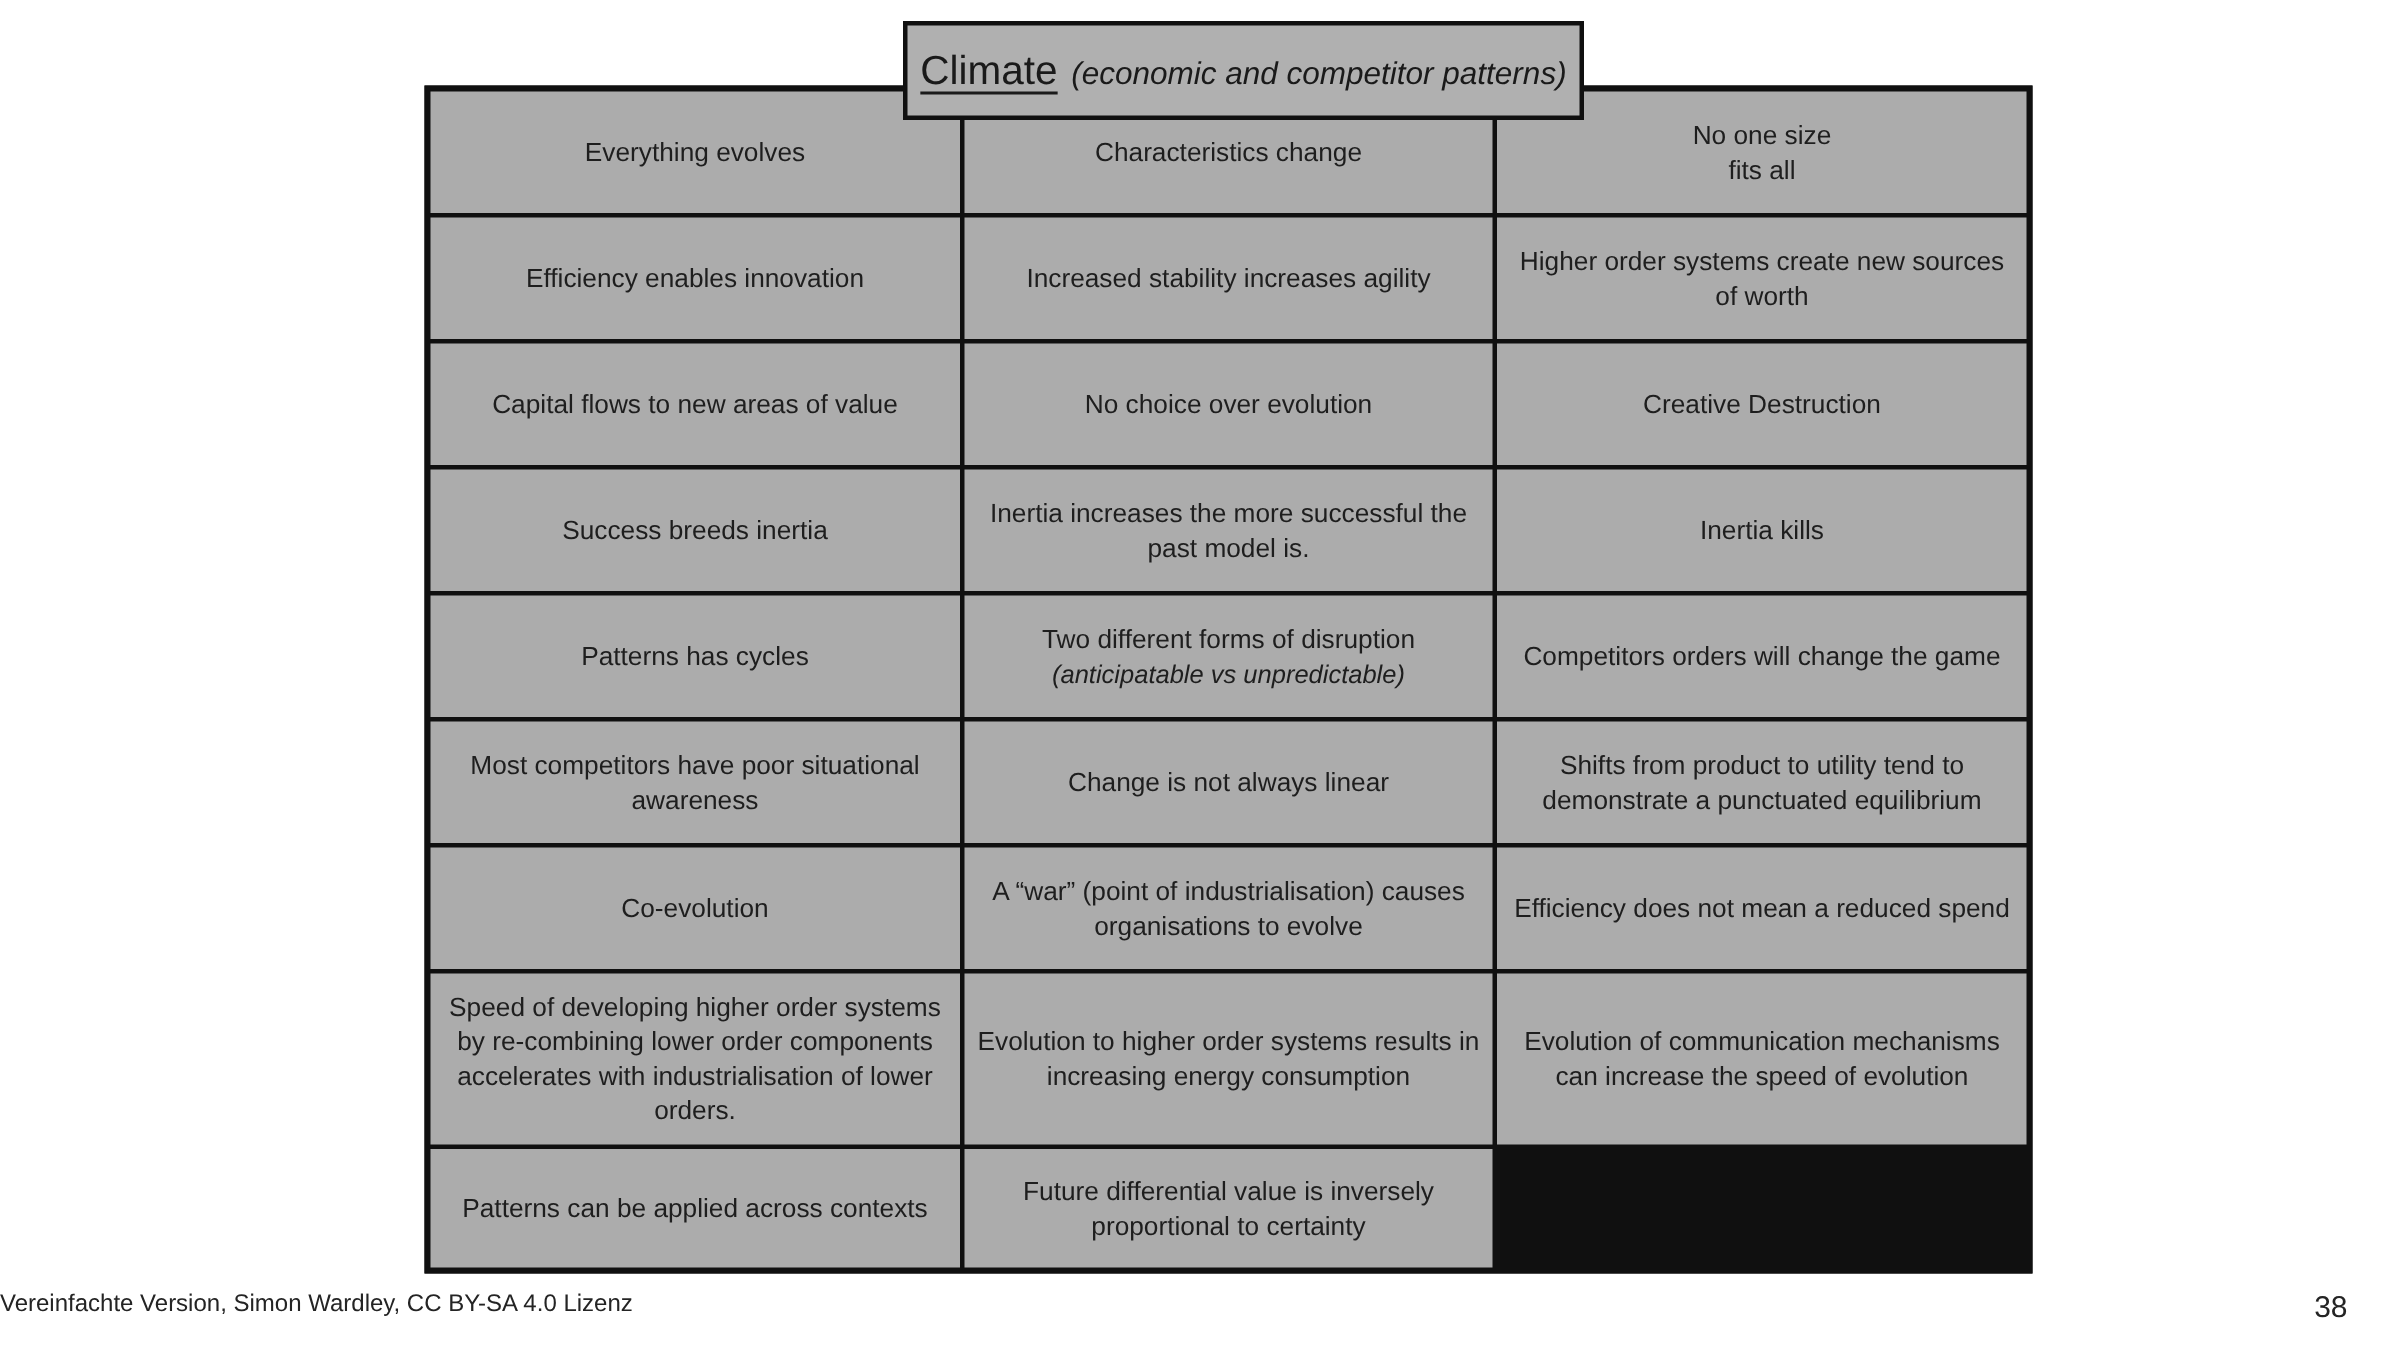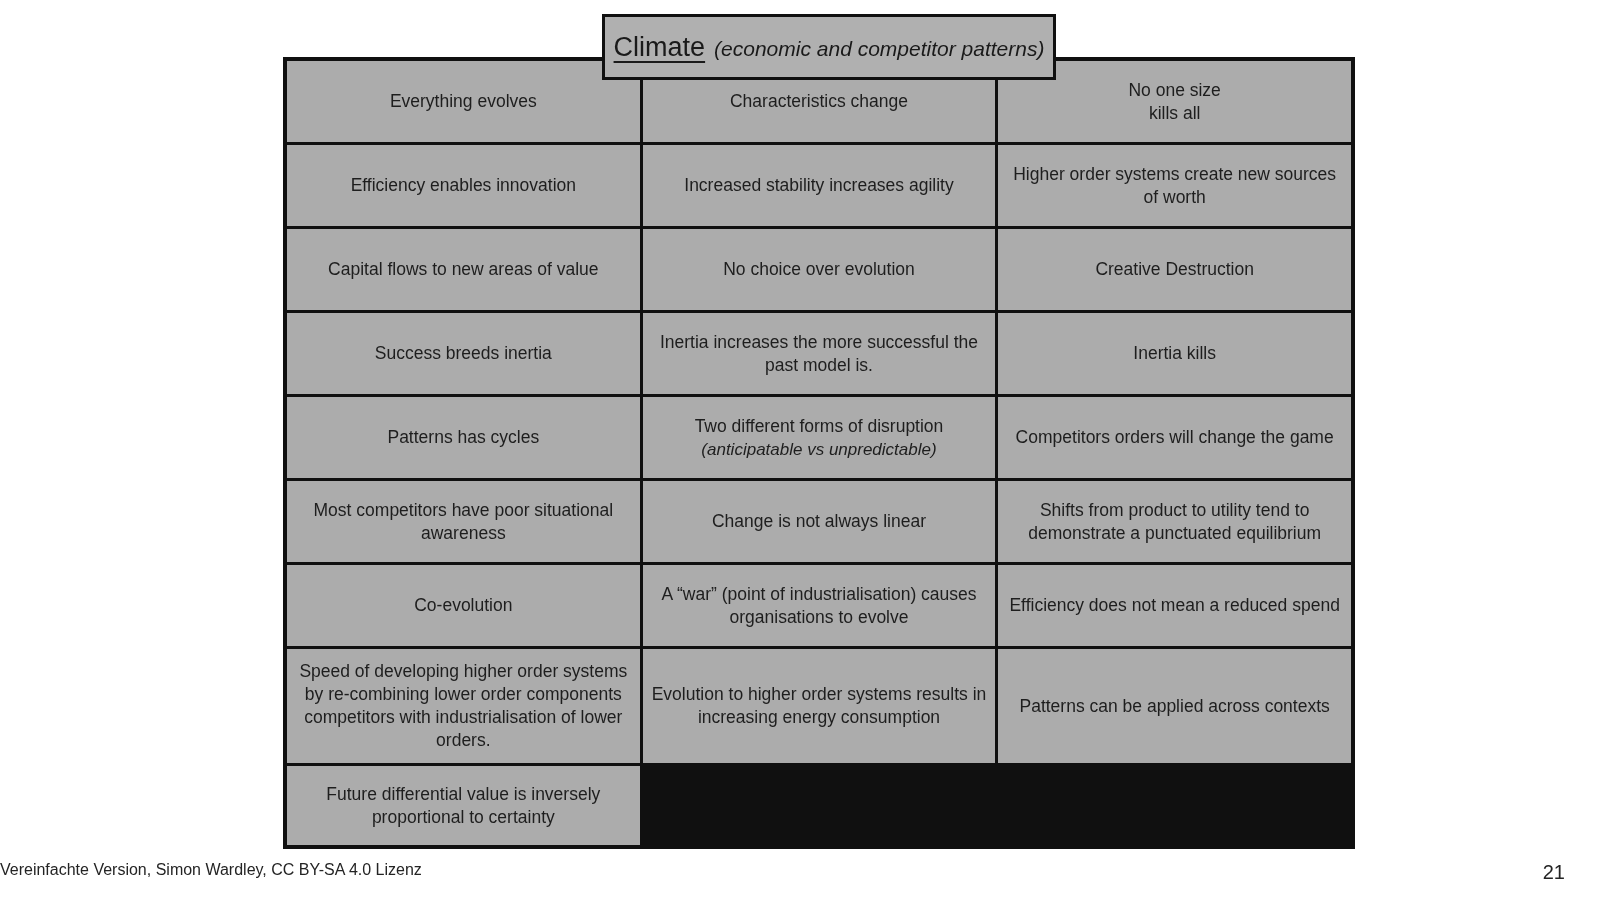--- a/index.html
+++ b/index.html
@@ -107,21 +107,21 @@
 
   <div class="patterns-table">
       <div class="cell">
         <span class="cell-text">Everything evolves</span>
       </div>
       <div class="cell">
         <span class="cell-text">Characteristics change</span>
       </div>
       <div class="cell">
         <span class="cell-text">No one size
-kills all</span>
+fits all</span>
       </div>
       <div class="cell">
         <span class="cell-text">Efficiency enables innovation</span>
       </div>
       <div class="cell">
         <span class="cell-text">Increased stability increases agility</span>
       </div>
       <div class="cell">
         <span class="cell-text">Higher order systems create new sources of worth</span>
       </div>
@@ -165,35 +165,38 @@
       <div class="cell">
         <span class="cell-text">Co-evolution</span>
       </div>
       <div class="cell">
         <span class="cell-text">A “war” (point of industrialisation) causes organisations to evolve</span>
       </div>
       <div class="cell">
         <span class="cell-text">Efficiency does not mean a reduced spend</span>
       </div>
       <div class="cell">
-        <span class="cell-text">Speed of developing higher order systems by re-combining lower order components competitors with industrialisation of lower orders.</span>
+        <span class="cell-text">Speed of developing higher order systems by re-combining lower order components accelerates with industrialisation of lower orders.</span>
       </div>
       <div class="cell">
         <span class="cell-text">Evolution to higher order systems results in increasing energy consumption</span>
+      </div>
+      <div class="cell">
+        <span class="cell-text">Evolution of communication mechanisms can increase the speed of evolution</span>
       </div>
       <div class="cell">
         <span class="cell-text">Patterns can be applied across contexts</span>
       </div>
       <div class="cell">
         <span class="cell-text">Future differential value is inversely proportional to certainty</span>
       </div>
     </div>
 
   <div class="title-box">
     <div class="title-line">
       <span class="title-main">Climate</span><span class="title-sub">(economic and competitor patterns)</span>
     </div>
   </div>
 
   <div class="footer-credit">Vereinfachte Version, Simon Wardley, CC BY-SA 4.0 Lizenz</div>
-  <div class="page-number">21</div>
+  <div class="page-number">38</div>
 
 </div>
 
 </body></html>

